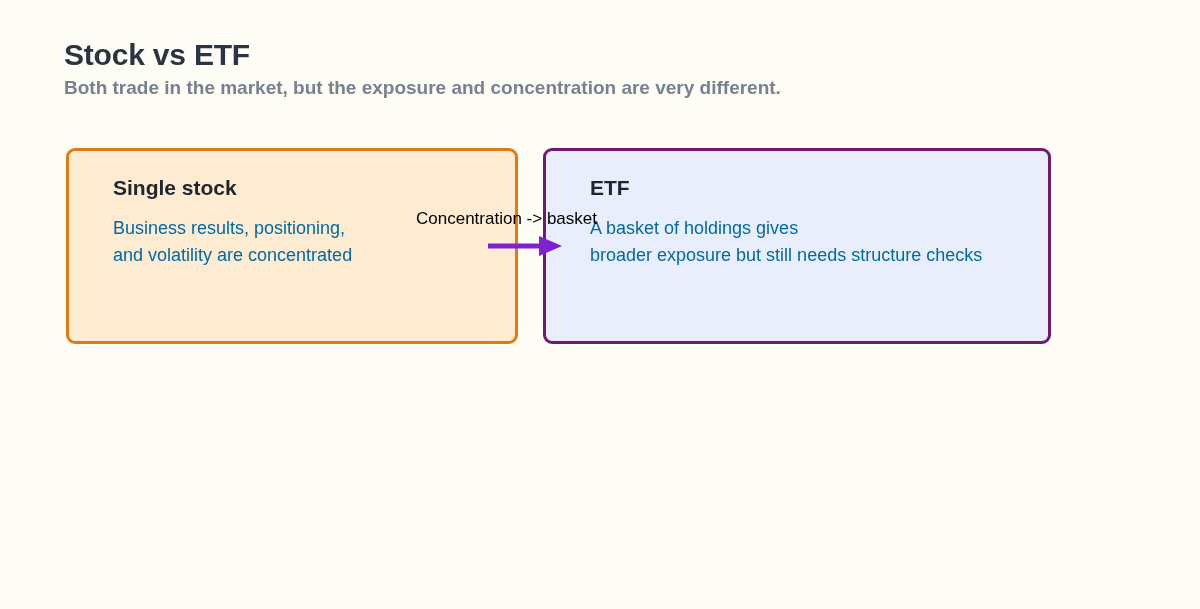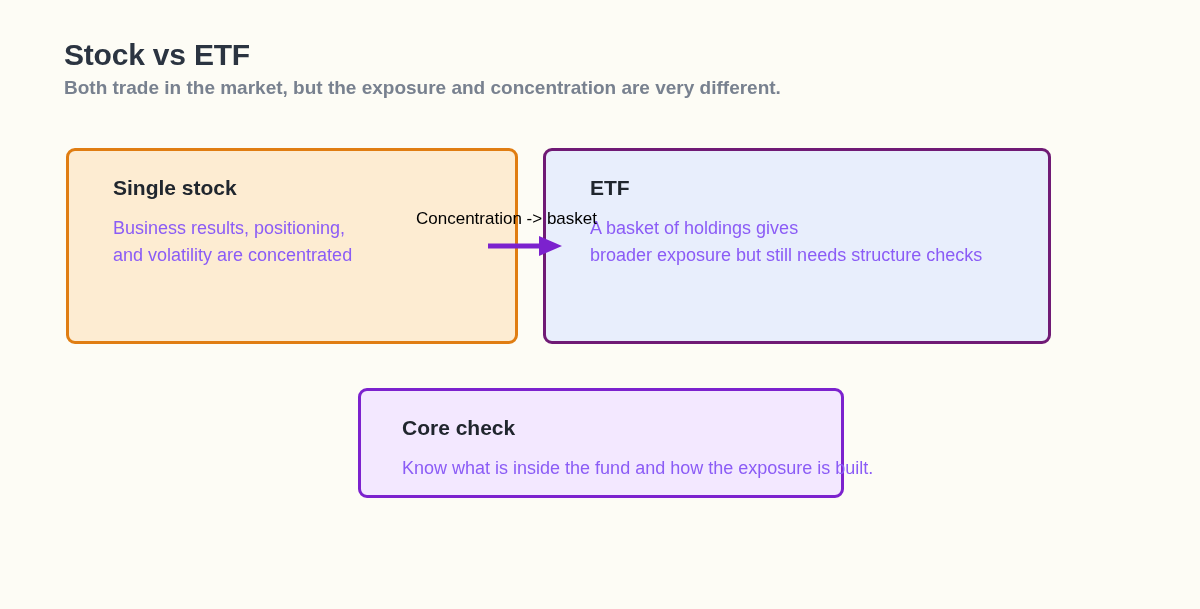--- a/index.html
+++ b/index.html
@@ -51,21 +51,21 @@
     position: absolute;
     font-size: 21px;
     font-weight: bold;
     color: #20262e;
     white-space: nowrap;
   }
   .card-desc {
     position: absolute;
     font-size: 18px;
     font-weight: normal;
-    color: #8b5cf6;
+    color: #0369a1;
     line-height: 27px;
     white-space: pre;
   }
 
   
   #card-single-stock {
     left: 66px;
     top: 148px;
     width: 452px;
     height: 196px;
@@ -130,24 +130,20 @@
     <div class="card-desc">Business results, positioning,
 and volatility are concentrated</div>
   </div>
 
   <div class="card" id="card-etf">
     <div class="card-title">ETF</div>
     <div class="card-desc">A basket of holdings gives
 broader exposure but still needs structure checks</div>
   </div>
 
-  <div class="card" id="card-core-check">
-    <div class="card-title">Core check</div>
-    <div class="card-desc">Know what is inside the fund and how the exposure is built.</div>
-  </div>
 
   <svg id="edge-concentration" viewBox="0 0 1200 609">
     <line x1="488" y1="246" x2="545" y2="246" stroke="#7c22ce" stroke-width="5"></line>
     <polygon points="539,236 562,246 539,256" fill="#7c22ce"></polygon>
   </svg>
 
   <div id="edge-label">Concentration -&gt; basket</div>
 
 </div>
 

